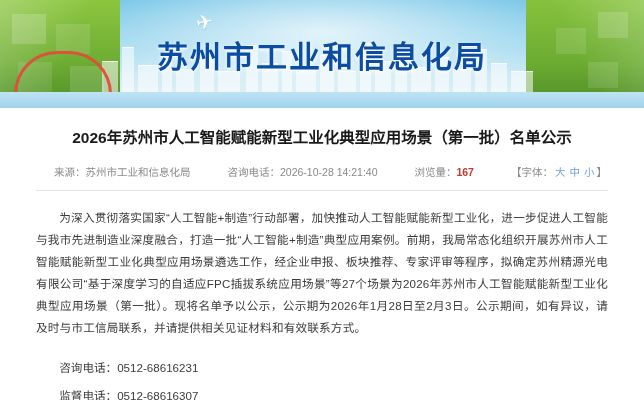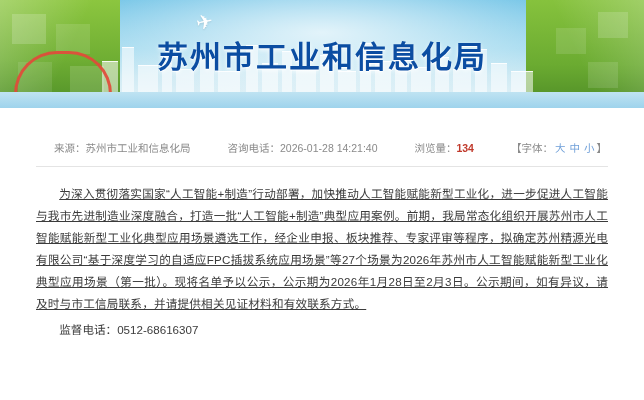--- a/index.html
+++ b/index.html
@@ -158,21 +158,21 @@
 
   .body-text {
     margin-top: 16px;
     font-family: "Liberation Sans", sans-serif;
     font-size: 11.6px;
     line-height: 22px;
     color: #3b3b3b;
     text-align: justify;
     letter-spacing: 0.2px;
   }
-  .body-text p { margin: 0 0 2px 0; text-indent: 2em; text-decoration: underline; }
+  .body-text p { margin: 0 0 2px 0; text-indent: 2em; }
   .contact {
     margin-top: 16px;
     font-size: 11.6px;
     line-height: 26px;
     color: #3b3b3b;
     text-indent: 2em;
   }
 </style>
 </head>
 <body>
@@ -213,37 +213,39 @@
   </div>
 
   <div class="water"></div>
   <div class="plane">✈</div>
 
   <div class="banner-title">苏州市工业和信息化局</div>
 </div>
 
 <div class="article">
 
+  <div class="doc-title">2026年苏州市人工智能赋能新型工业化典型应用场景（第一批）名单公示</div>
 
   <div class="meta">
     <span class="m-item">
       <span>来源：</span><span class="m-val">苏州市工业和信息化局</span>
     </span>
     <span class="m-item">
-      <span>咨询电话：</span><span class="m-val">2026-01-28 14:21:40</span>
+      <span>咨询电话：</span><span class="m-val">2026-10-28 14:21:40</span>
     </span>
     <span class="m-item">
-      <span>浏览量：</span><span class="m-count">134</span>
+      <span>浏览量：</span><span class="m-count">167</span>
     </span>
     <span class="fontsize-group">
       <span>【字体：</span><span class="fs-btn">大</span><span class="fs-btn">中</span><span class="fs-btn">小</span><span>】</span>
     </span>
   </div>
 
   <div class="divider"></div>
 
   <div class="body-text">
     <p>为深入贯彻落实国家“人工智能+制造”行动部署，加快推动人工智能赋能新型工业化，进一步促进人工智能与我市先进制造业深度融合，打造一批“人工智能+制造”典型应用案例。前期，我局常态化组织开展苏州市人工智能赋能新型工业化典型应用场景遴选工作，经企业申报、板块推荐、专家评审等程序，拟确定苏州精源光电有限公司“基于深度学习的自适应FPC插拔系统应用场景”等27个场景为2026年苏州市人工智能赋能新型工业化典型应用场景（第一批）。现将名单予以公示，公示期为2026年1月28日至2月3日。公示期间，如有异议，请及时与市工信局联系，并请提供相关见证材料和有效联系方式。</p>
   </div>
 
+  <div class="contact">咨询电话：0512-68616231</div>
   <div class="contact" style="margin-top:2px;">监督电话：0512-68616307</div>
 
 </div>
 
 </body></html>

